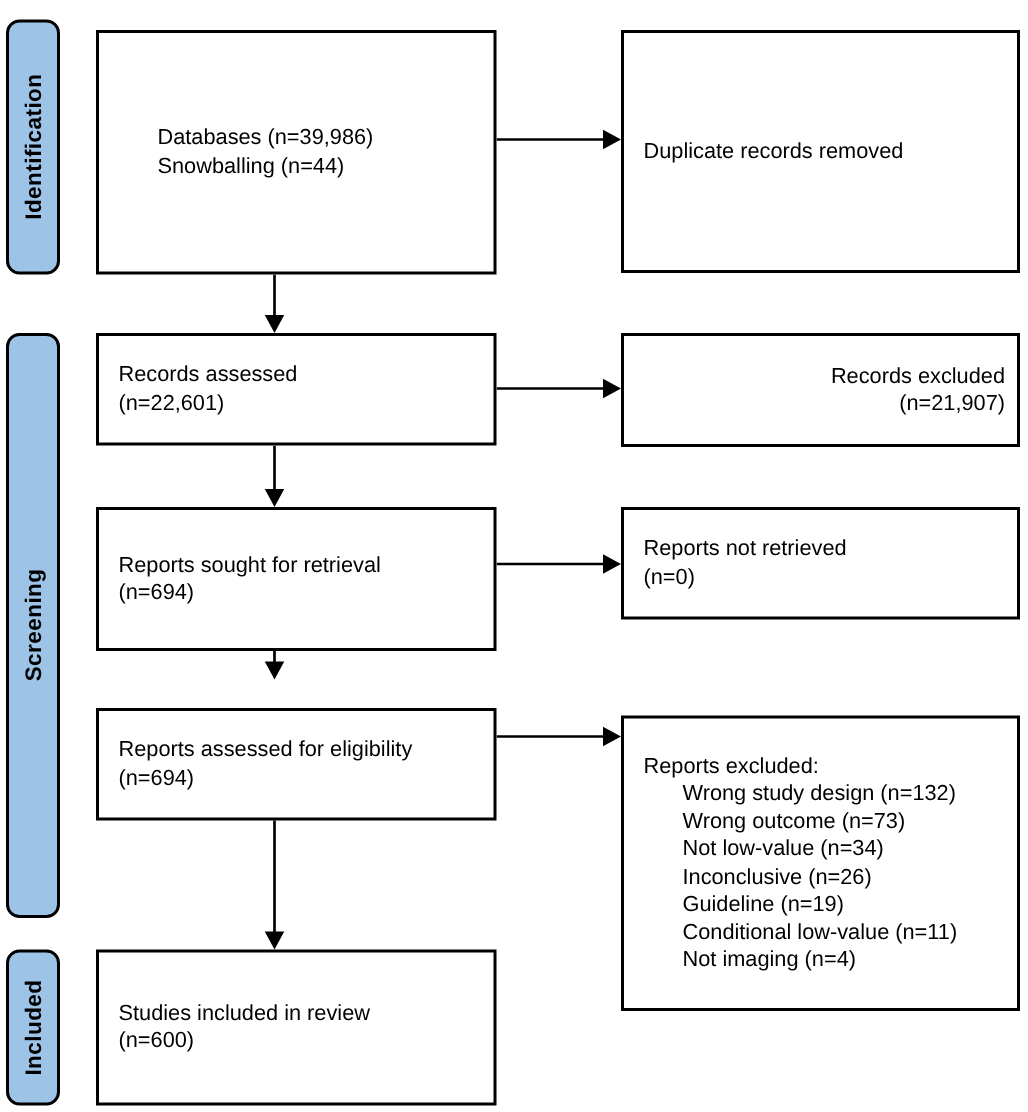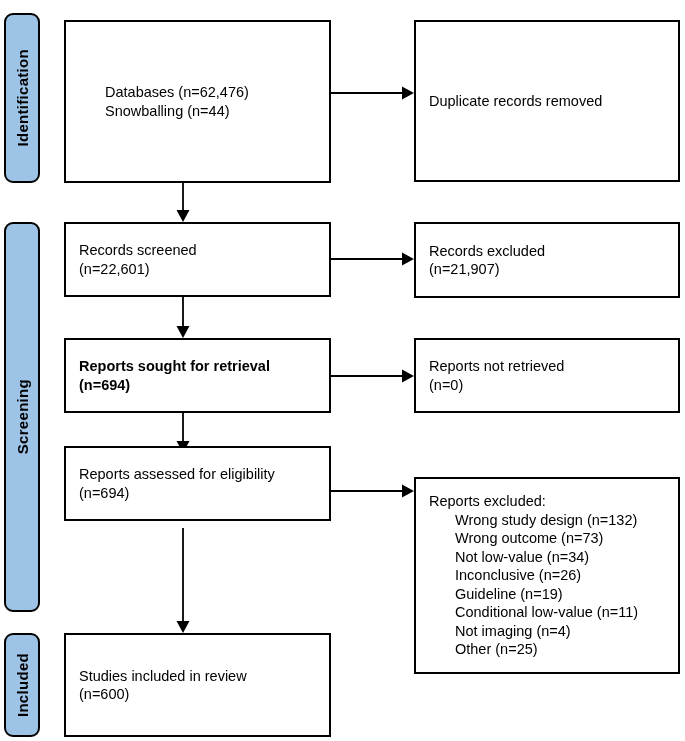--- a/index.html
+++ b/index.html
@@ -54,27 +54,27 @@
   .box .indent { padding-left: 26px; }
 
   
   #stage-identification { top: 13px;  height: 170px; }
   #stage-screening      { top: 222px; height: 390px; }
   #stage-included       { top: 633px; height: 104px; }
 
   
   #box-records-identified   { left: 64px; top: 20px;  width: 267px; height: 163px; }
   #box-records-screened     { left: 64px; top: 222px; width: 267px; height: 75px; }
-  #box-reports-sought       { left: 64px; top: 338px; width: 267px; height: 75px; font-weight: bold; }
-  #box-reports-assessed     { left: 64px; top: 446px; width: 267px; height: 75px; }
+  #box-reports-sought       { left: 64px; top: 338px; width: 267px; height: 96px; }
+  #box-reports-assessed     { left: 64px; top: 472px; width: 267px; height: 75px; }
   #box-studies-included     { left: 64px; top: 633px; width: 267px; height: 104px; }
 
   
   #box-duplicates-removed   { left: 414px; top: 20px;  width: 266px; height: 162px; gap: 19px; }
-  #box-records-excluded     { left: 414px; top: 222px; width: 266px; height: 76px; }
+  #box-records-excluded     { left: 414px; top: 222px; width: 266px; height: 76px; text-align: right; }
   #box-reports-not-retrieved{ left: 414px; top: 338px; width: 266px; height: 75px; }
   #box-reports-excluded     { left: 414px; top: 453px; width: 266px; height: 197px; margin-top: 24px; }
 </style>
 </head>
 <body>
 
 <div class="canvas">
 
   <svg class="arrows" width="685" height="741" viewBox="0 0 685 741" xmlns="http://www.w3.org/2000/svg">
 
@@ -117,26 +117,26 @@
     <span class="stage-label">Identification</span>
   </div>
   <div class="stage" id="stage-screening">
     <span class="stage-label">Screening</span>
   </div>
   <div class="stage" id="stage-included">
     <span class="stage-label">Included</span>
   </div>
 
   <div class="box" id="box-records-identified">
-    <div class="line indent">Databases (n=62,476)</div>
+    <div class="line indent">Databases (n=39,986)</div>
     <div class="line indent">Snowballing (n=44)</div>
   </div>
 
   <div class="box" id="box-records-screened">
-    <div class="line">Records screened</div>
+    <div class="line">Records assessed</div>
     <div class="line">(n=22,601)</div>
   </div>
 
   <div class="box" id="box-reports-sought">
     <div class="line">Reports sought for retrieval</div>
     <div class="line">(n=694)</div>
   </div>
 
   <div class="box" id="box-reports-assessed">
     <div class="line">Reports assessed for eligibility</div>
@@ -164,16 +164,15 @@
 
   <div class="box" id="box-reports-excluded">
     <div class="line">Reports excluded:</div>
     <div class="line indent">Wrong study design (n=132)</div>
     <div class="line indent">Wrong outcome (n=73)</div>
     <div class="line indent">Not low-value (n=34)</div>
     <div class="line indent">Inconclusive (n=26)</div>
     <div class="line indent">Guideline (n=19)</div>
     <div class="line indent">Conditional low-value (n=11)</div>
     <div class="line indent">Not imaging (n=4)</div>
-    <div class="line indent">Other (n=25)</div>
   </div>
 
 </div>
 
 </body></html>

